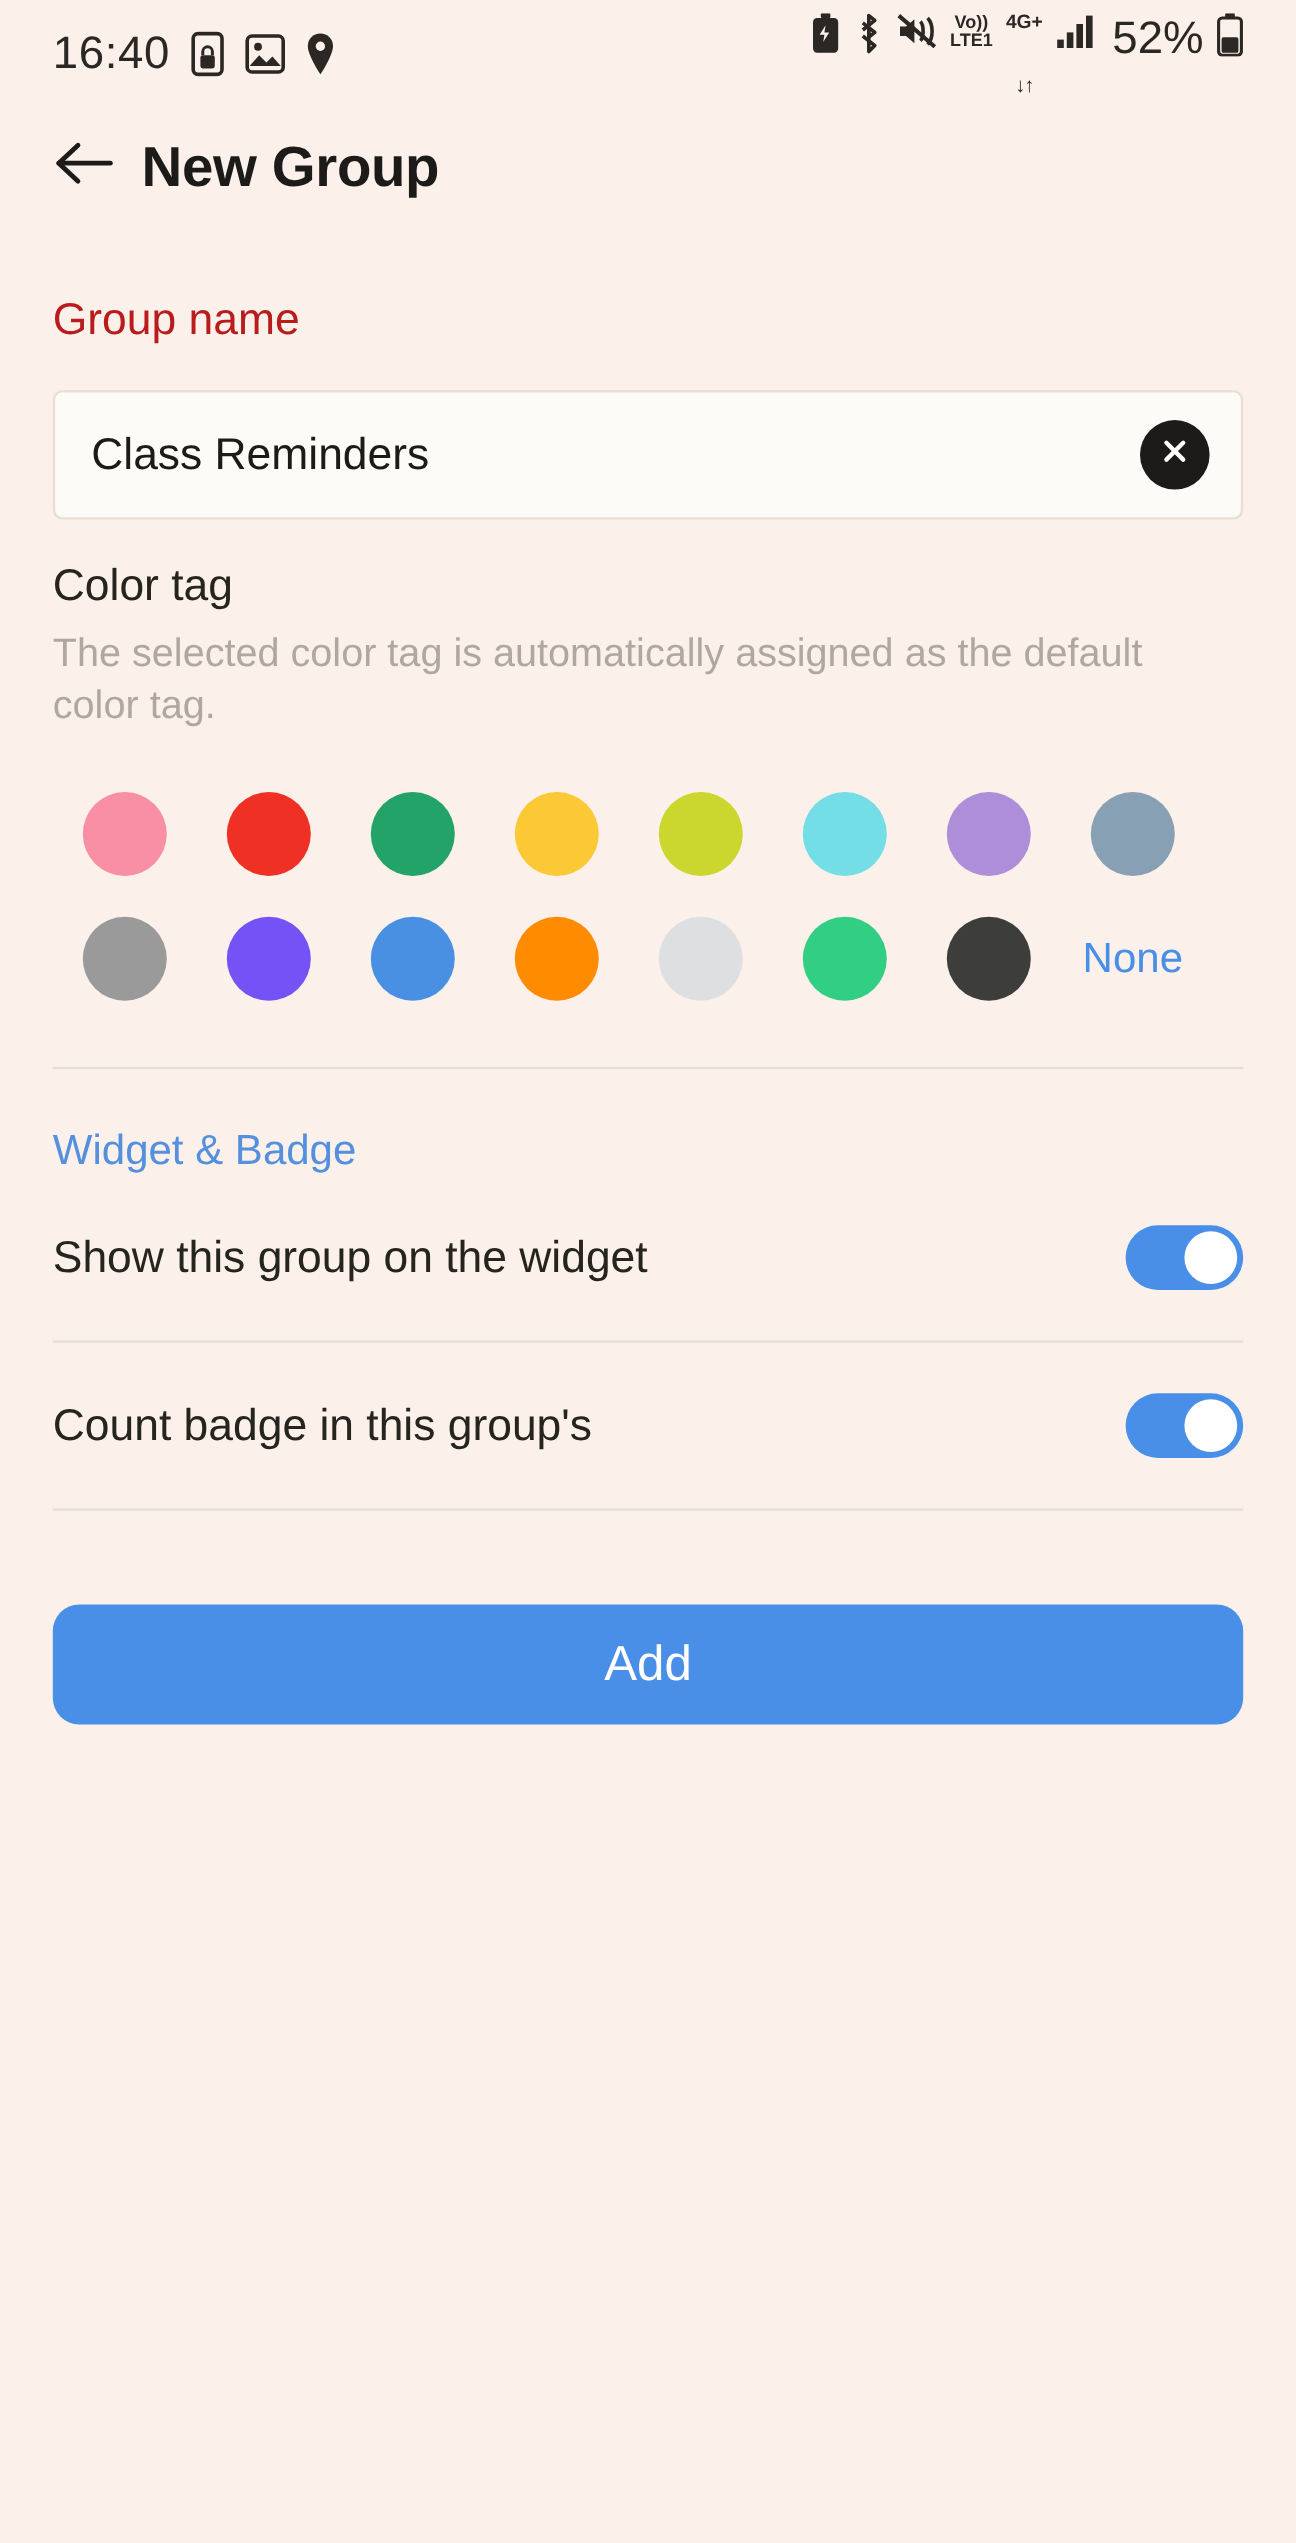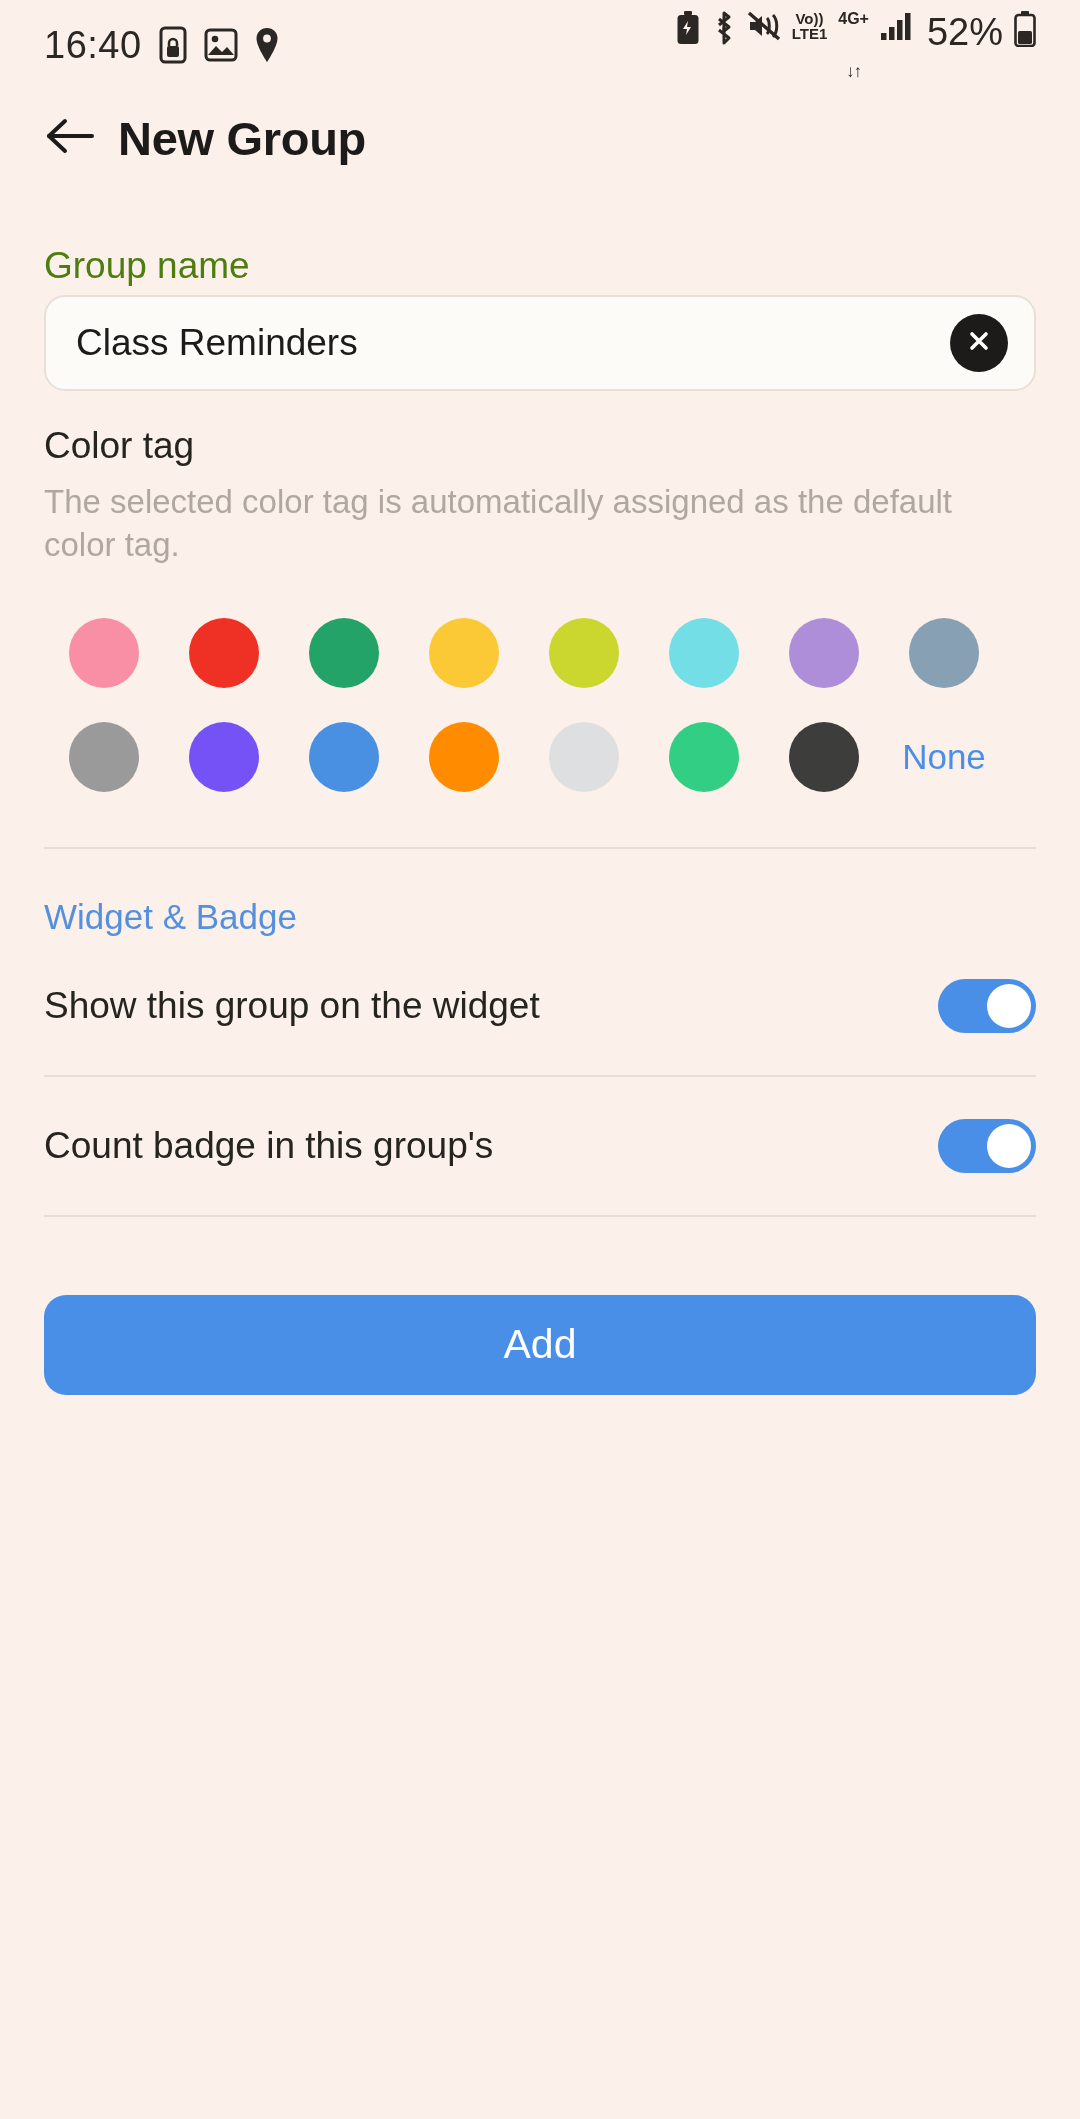--- a/index.html
+++ b/index.html
@@ -40,29 +40,29 @@
     display:flex; align-items:center;
     padding:0 44px; gap:22px;
   }
   .back-btn { width:52px; height:52px; display:flex; align-items:center; justify-content:center; }
   .page-title { font-size:47px; font-weight:bold; color:#1d1b19; letter-spacing:-0.3px; }
 
   
   .content { padding:0 44px; }
 
   .field-label {
-    font-size:37px; color:#4d7c0f;
-    margin-top:59px; margin-bottom:8px;
+    font-size:37px; color:#b91c1c;
+    margin-top:59px; margin-bottom:38px;
   }
 
   .input-wrap {
-    height:96px;
+    height:108px;
     background:#FDFBF7;
     border:2px solid #E8E0D6;
-    border-radius:21px;
+    border-radius:8px;
     display:flex; align-items:center;
     padding:0 26px 1px 30px;
   }
   .input-value {
     flex:1; font-size:37px; color:#1d1b19;
     white-space:nowrap; overflow:hidden;
   }
   .clear-btn {
     width:58px; height:58px; border-radius:50%;
     background:#1d1b1a;

